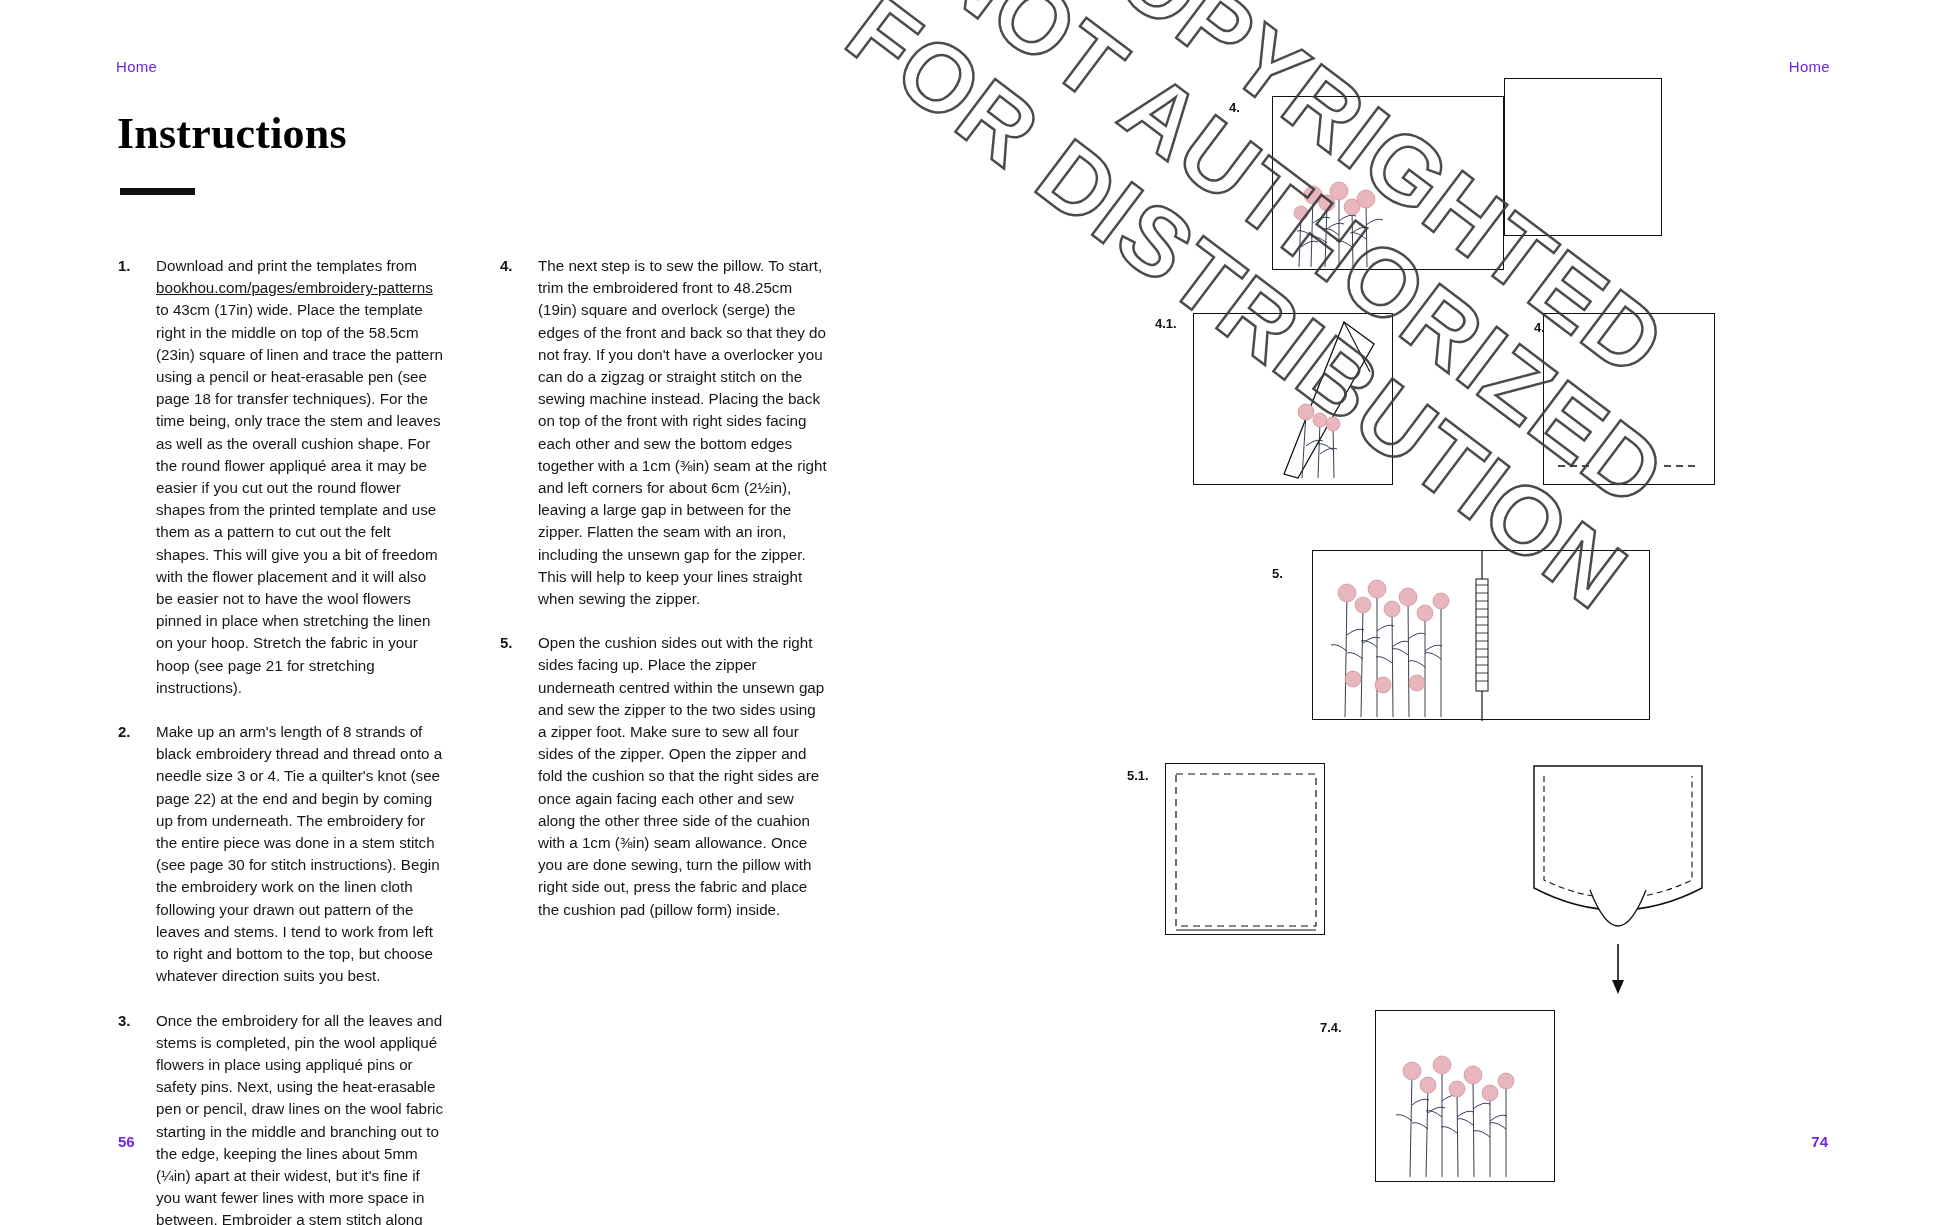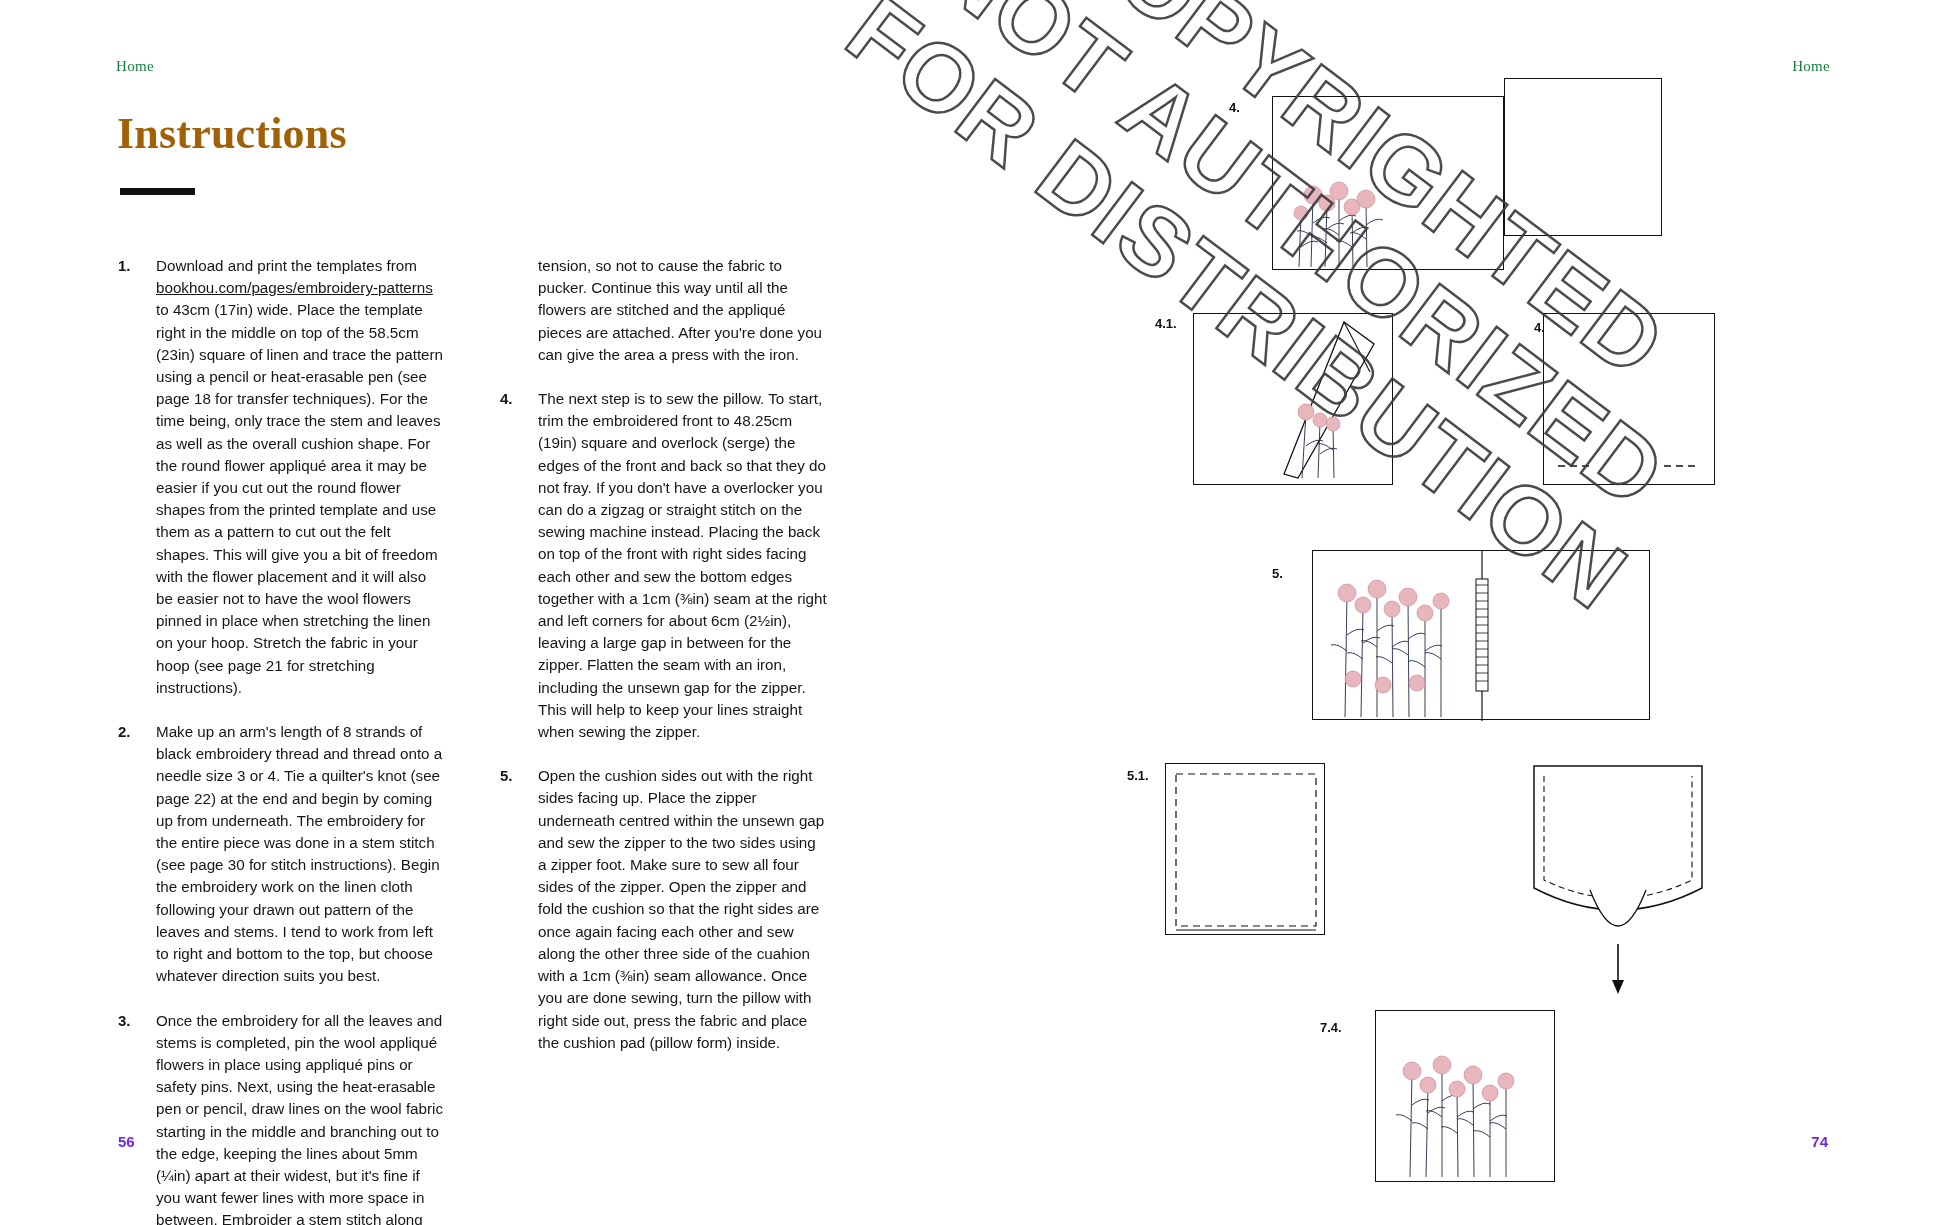--- a/index.html
+++ b/index.html
@@ -20,24 +20,24 @@
     position: absolute;
     top: 0;
     left: 0;
     width: 1946px;
     height: 1225px;
   }
 
   
   .runhead {
     position: absolute;
-    font-family: Liberation Serif, serif;
+    font-family: Liberation Sans, sans-serif;
     font-size: 15px;
     letter-spacing: .3px;
-    color: #15803d;
+    color: #6d28d9;
   }
   .runhead.left  { left: 116px; top: 58px; }
   .runhead.right { right: 116px; top: 58px; }
 
   
   .folio {
     position: absolute;
     font-family: "Liberation Sans", sans-serif;
     font-weight: bold;
     font-size: 15px;
@@ -49,21 +49,21 @@
 
   
   .title {
     position: absolute;
     left: 117px;
     top: 108px;
     font-family: "Liberation Serif", serif;
     font-size: 44px;
     font-weight: bold;
     letter-spacing: .2px;
-    color: #a16207;
+    color: #000000;
   }
   .title-rule {
     position: absolute;
     left: 120px;
     top: 188px;
     width: 75px;
     height: 7px;
     background: #111;
   }
 
@@ -157,23 +157,20 @@
 
     <div class="item">
       <span class="num">3.</span>
       <p>Once the embroidery for all the leaves and stems is completed, pin the wool appliqué flowers in place using appliqué pins or safety pins. Next, using the heat-erasable pen or pencil, draw lines on the wool fabric starting in the middle and branching out to the edge, keeping the lines about 5mm (¼in) apart at their widest, but it's fine if you want fewer lines with more space in between. Embroider a stem stitch along the drawn lines, moving the pins as you work. I worked from the edge to the middle but you can do the opposite if you like. Try to keep your appliqué flat and be mindful of your</p>
     </div>
 
   </div>
 
   <div class="col c2">
 
-    <div class="item">
-      <p>tension, so not to cause the fabric to pucker. Continue this way until all the flowers are stitched and the appliqué pieces are attached. After you're done you can give the area a press with the iron.</p>
-    </div>
 
     <div class="item">
       <span class="num">4.</span>
       <p>The next step is to sew the pillow. To start, trim the embroidered front to 48.25cm (19in) square and overlock (serge) the edges of the front and back so that they do not fray. If you don't have a overlocker you can do a zigzag or straight stitch on the sewing machine instead. Placing the back on top of the front with right sides facing each other and sew the bottom edges together with a 1cm (⅜in) seam at the right and left corners for about 6cm (2½in), leaving a large gap in between for the zipper. Flatten the seam with an iron, including the unsewn gap for the zipper. This will help to keep your lines straight when sewing the zipper.</p>
     </div>
 
     <div class="item">
       <span class="num">5.</span>
       <p>Open the cushion sides out with the right sides facing up. Place the zipper underneath centred within the unsewn gap and sew the zipper to the two sides using a zipper foot. Make sure to sew all four sides of the zipper. Open the zipper and fold the cushion so that the right sides are once again facing each other and sew along the other three side of the cuahion with a 1cm (⅜in) seam allowance. Once you are done sewing, turn the pillow with right side out, press the fabric and place the cushion pad (pillow form) inside.</p>
     </div>

